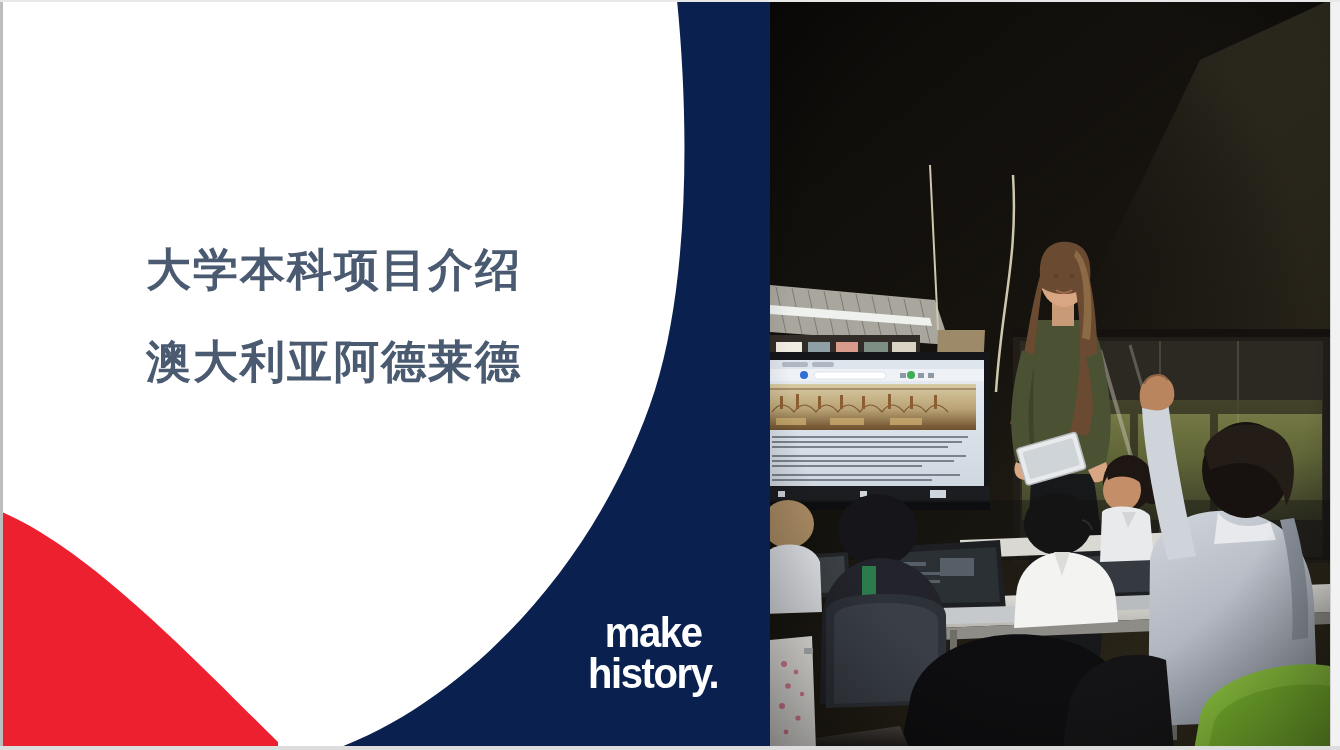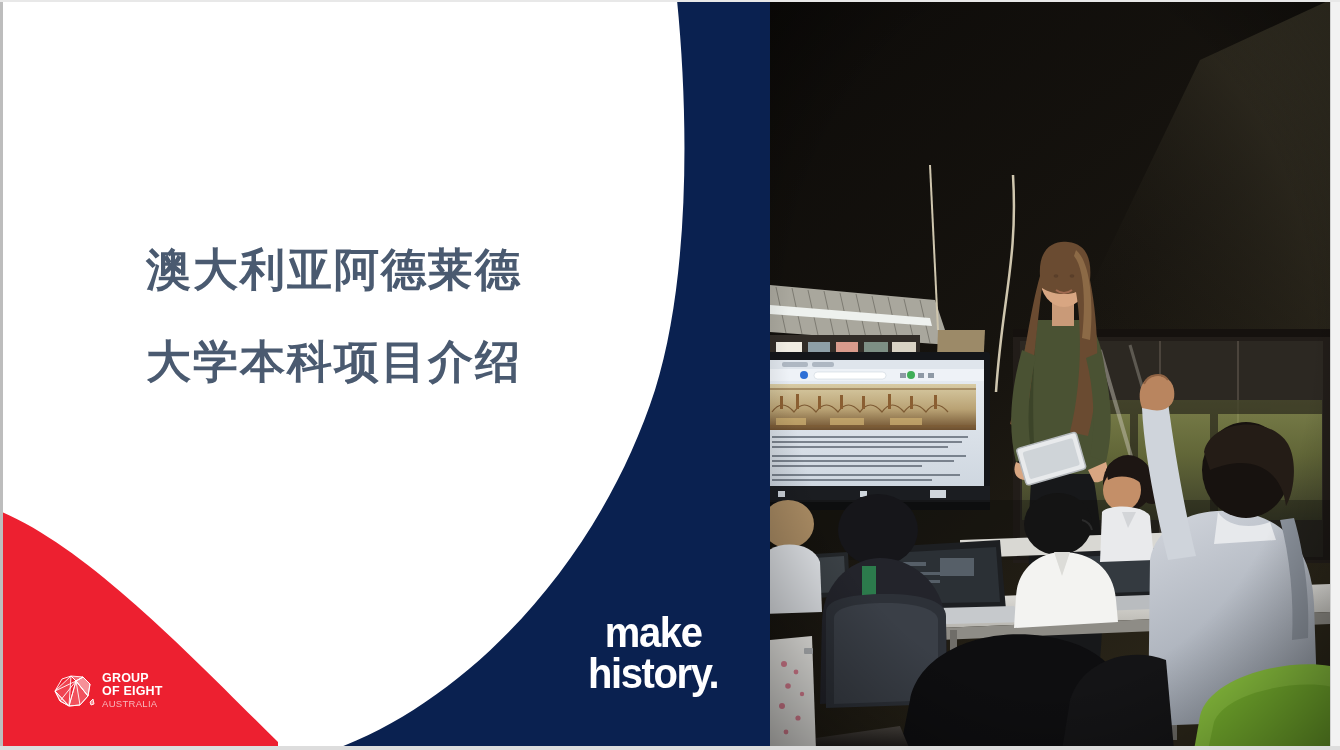--- a/index.html
+++ b/index.html
@@ -172,50 +172,29 @@
 
     <div class="red-wedge">
       <svg width="300" height="270" viewBox="0 0 300 270" xmlns="http://www.w3.org/2000/svg" aria-hidden="true">
         <path d="M 0 32 C 2 32, 2 32, 2 32
                  C 90 70, 190 175, 278 262
                  L 278 270 L 0 270 Z" fill="#ed2030"></path>
       </svg>
     </div>
 
     <div class="title-block">
+      <div class="title-line">大学本科项目介绍</div>
       <div class="title-line">澳大利亚阿德莱德</div>
-      <div class="title-line">大学本科项目介绍</div>
     </div>
 
     <div class="make-history">
       <div class="mh-line l1">make</div>
       <div class="mh-line l2">history.</div>
     </div>
 
-    <div class="go8">
-      <span>
-        <svg class="go8-mark" viewBox="0 0 44 38" xmlns="http://www.w3.org/2000/svg" aria-hidden="true">
-          <g fill="none" stroke="#ffffff" stroke-width="0.9" stroke-linejoin="round">
-            <path d="M3 19 L10 7 L19 4 L24 9 L31 5 L38 12 L36 24 L28 33 L17 34 L8 29 Z"></path>
-            <path d="M3 19 L19 4 L17 34 Z" fill="#ffffff" fill-opacity="0.16"></path>
-            <path d="M19 4 L31 5 L24 9 Z" fill="#ffffff" fill-opacity="0.35"></path>
-            <path d="M24 9 L31 5 L38 12 L36 24 Z" fill="#ffffff" fill-opacity="0.5"></path>
-            <path d="M17 34 L28 33 L36 24 L24 9 Z" fill="#ffffff" fill-opacity="0.22"></path>
-            <path d="M3 19 L17 34 L8 29 Z" fill="#ffffff" fill-opacity="0.3"></path>
-            <path d="M19 4 L24 9 L17 34 M3 19 L24 9 M8 29 L24 9 M36 24 L24 9 M28 33 L24 9"></path>
-            <path d="M38 30 L41 27 L42 32 L39 33 Z" fill="#ffffff" fill-opacity="0.5"></path>
-          </g>
-        </svg>
-      </span>
-      <span class="go8-text">
-        <span class="go8-l1">GROUP</span>
-        <span class="go8-l2">OF EIGHT</span>
-        <span class="go8-l3">AUSTRALIA</span>
-      </span>
-    </div>
 
   </div>
 
   <div class="photo-panel">
     <svg width="560" height="750" viewBox="0 0 560 750" xmlns="http://www.w3.org/2000/svg" aria-hidden="true">
       <defs>
         <linearGradient id="ceilGrad" x1="0" y1="0" x2="0.6" y2="1">
           <stop offset="0%" stop-color="#0d0b09"></stop>
           <stop offset="55%" stop-color="#17140f"></stop>
           <stop offset="100%" stop-color="#2b2619"></stop>

